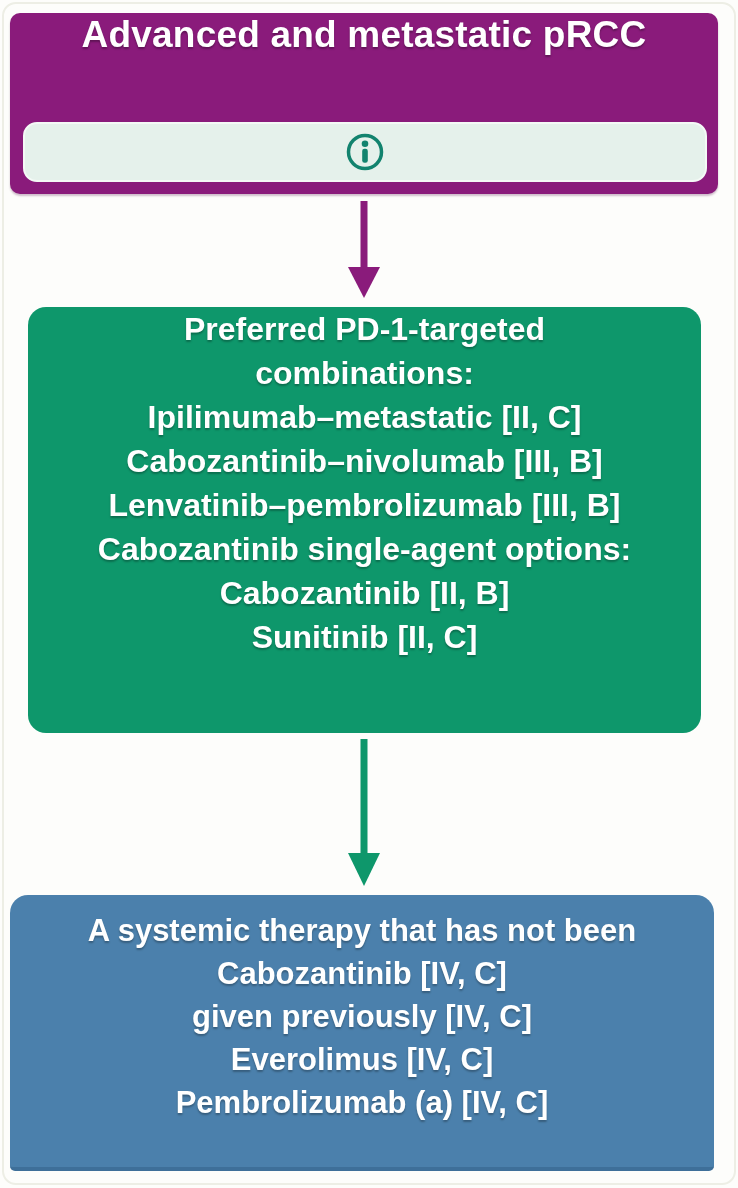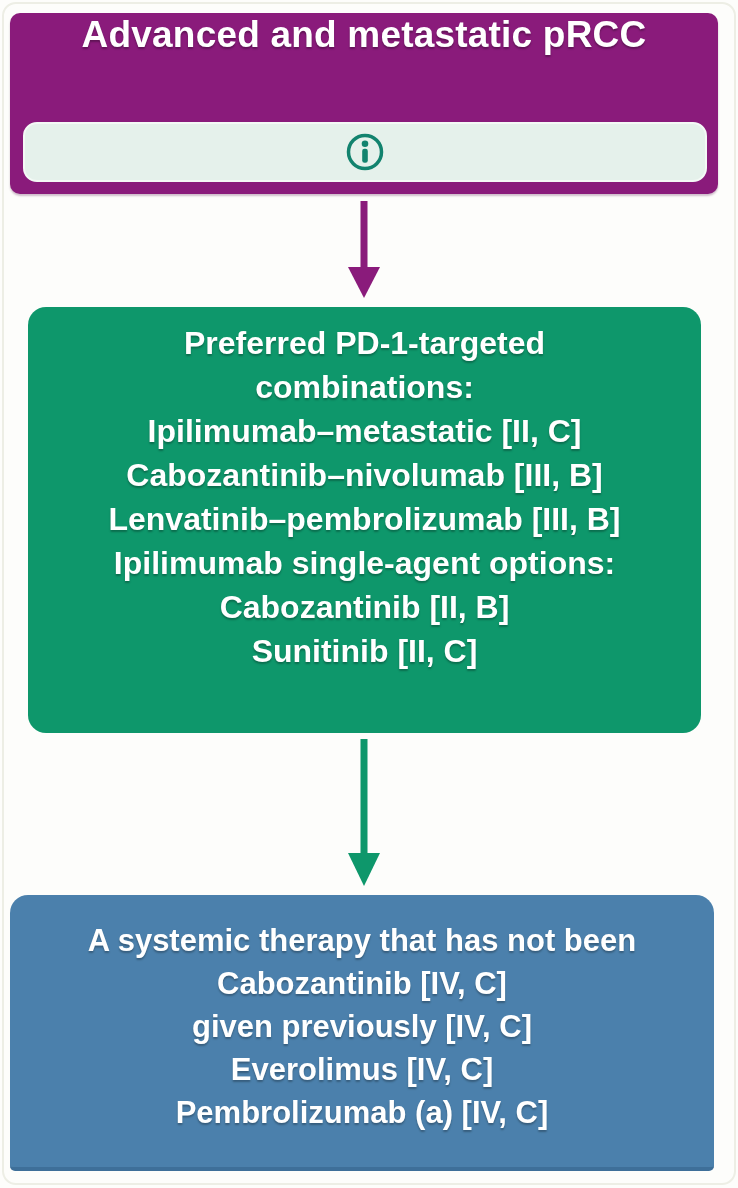--- a/index.html
+++ b/index.html
@@ -56,34 +56,33 @@
     left: 346px;
     width: 36px;
   }
   .arrow-1 { top: 201px; height: 98px; }
   .arrow-2 { top: 739px; height: 148px; }
   .node-mid {
     left: 28px; top: 307px;
     width: 673px; height: 426px;
     background: var(--green, #0E976B);
     border-radius: 18px;
-    padding-top: 14px;
   }
   .node-mid .line {
     font-size: 32px;
     line-height: 44px;
     text-shadow: 0 2px 2px rgba(0,0,0,0.28);
   }
   .node-bottom {
     left: 10px; top: 895px;
     width: 704px; height: 276px;
     background: var(--blue, #4B80AC);
     border-radius: 18px 18px 5px 5px;
     border-bottom: 4px solid var(--blue_dark, #3E6F99);
-    padding-top: 24px;
+    padding-top: 14px;
   }
   .node-bottom .line {
     font-size: 31px;
     line-height: 43px;
     text-shadow: 0 2px 2px rgba(0,0,0,0.28);
   }
   .info-icon-svg { display: block; }
 </style>
 </head>
 <body>
@@ -105,21 +104,21 @@
     <rect x="14.5" y="0" width="7" height="70" fill="#8A1B7B"></rect>
     <polygon points="2,66 34,66 18,97" fill="#8A1B7B"></polygon>
   </svg>
 
   <div class="node node-mid">
     <div class="line">Preferred PD-1-targeted</div>
     <div class="line">combinations:</div>
     <div class="line">Ipilimumab–metastatic [II, C]</div>
     <div class="line">Cabozantinib–nivolumab [III, B]</div>
     <div class="line">Lenvatinib–pembrolizumab [III, B]</div>
-    <div class="line">Ipilimumab single-agent options:</div>
+    <div class="line">Cabozantinib single-agent options:</div>
     <div class="line">Cabozantinib [II, B]</div>
     <div class="line">Sunitinib [II, C]</div>
   </div>
 
   <svg class="arrow arrow-2" viewBox="0 0 36 148">
     <rect x="14.5" y="0" width="7" height="118" fill="#0E976B"></rect>
     <polygon points="2,114 34,114 18,147" fill="#0E976B"></polygon>
   </svg>
 
   <div class="node node-bottom">

